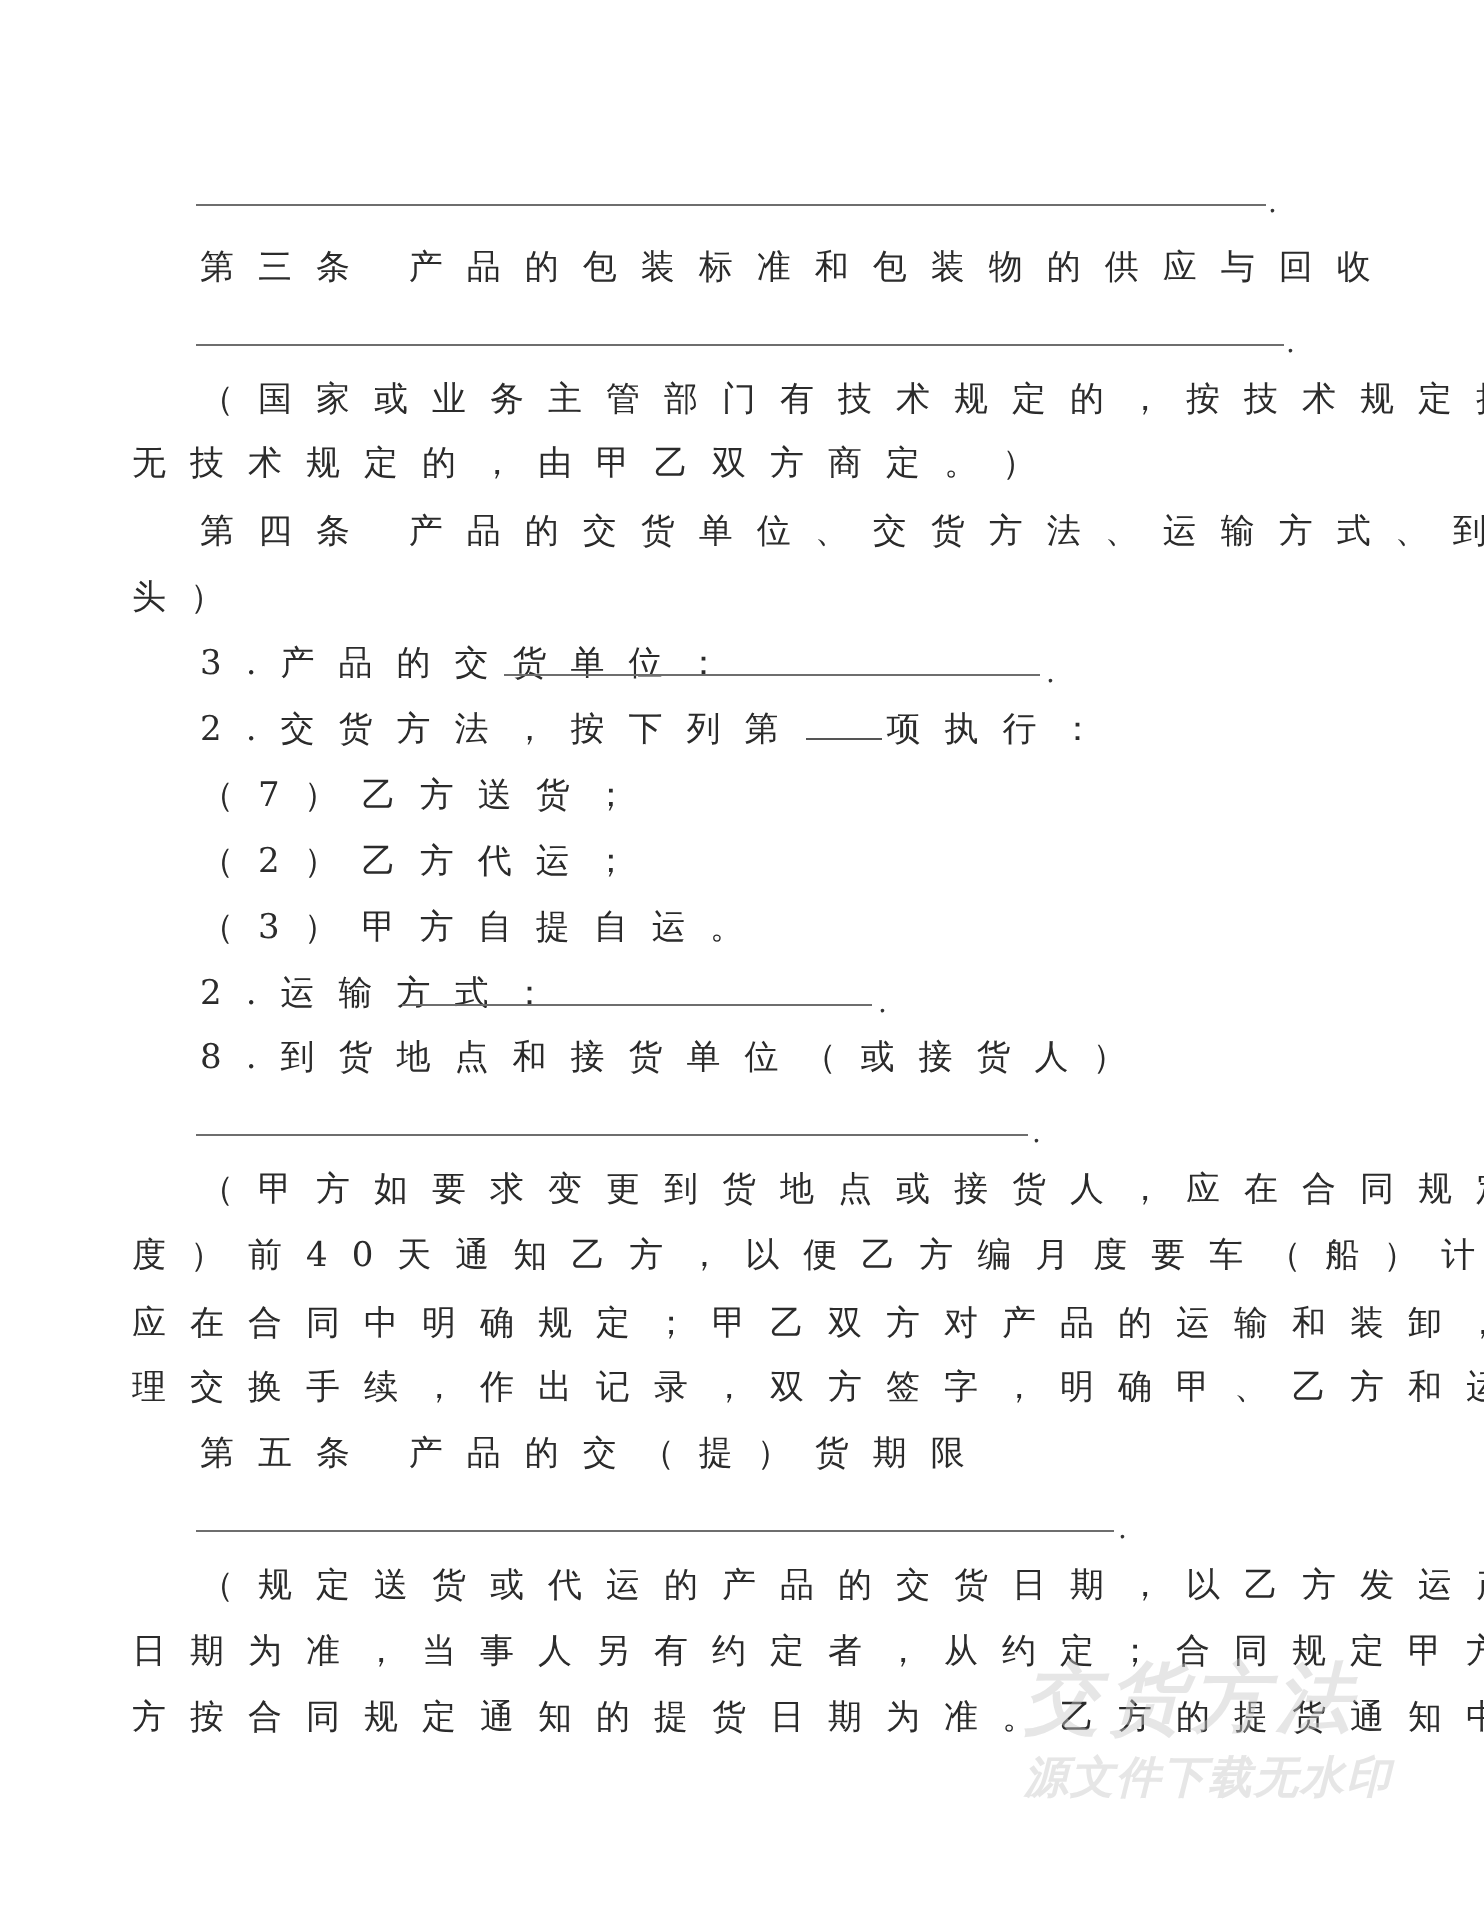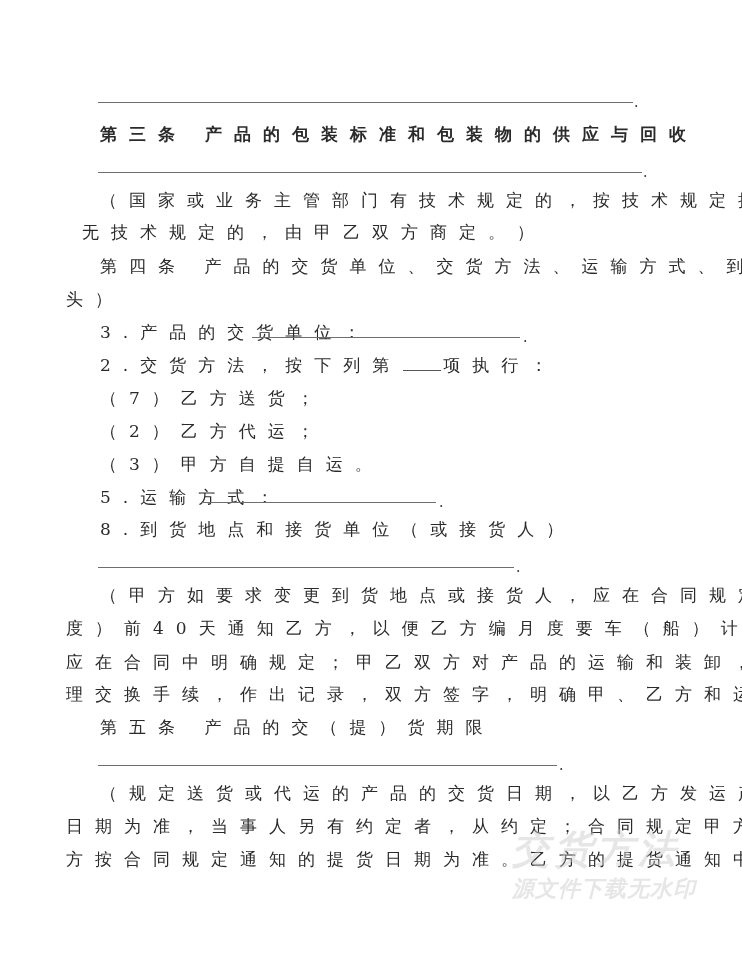--- a/index.html
+++ b/index.html
@@ -13,44 +13,44 @@
   .dot { position: absolute; font-size: 14px; line-height: 14px; color: #333; }
   .inline-blank { display: inline-block; border-bottom: 1px solid #555; vertical-align: baseline; height: 14px; margin: 0 2px; }
   .watermark { position: absolute; color: rgba(200,200,200,0.45); font-family: "DejaVu Sans", "Liberation Sans", sans-serif; font-weight: bold; font-style: italic; white-space: nowrap; }
 </style>
 </head>
 <body>
 
 <div class="rule" style="left:98px; top:102px; width:535px;"></div>
 <div class="dot" style="left:634px; top:95px;">.</div>
 
-<div class="line" style="left:100px; top:124px;font-weight:bold;">第三条 产品的包装标准和包装物的供应与回收</div>
+<div class="line" style="left:100px; top:124px;">第三条 产品的包装标准和包装物的供应与回收</div>
 
 <div class="rule" style="left:98px; top:172px; width:544px;"></div>
 <div class="dot" style="left:643px; top:165px;">.</div>
 
 <div class="line" style="left:100px; top:190px;">（国家或业务主管部门有技术规定的，按技术规定执行；国家与业务主管部门</div>
-<div class="line" style="left:82px; top:222px;">无技术规定的，由甲乙双方商定。）</div>
+<div class="line" style="left:66px; top:222px;">无技术规定的，由甲乙双方商定。）</div>
 
 <div class="line" style="left:100px; top:256px;">第四条 产品的交货单位、交货方法、运输方式、到货地点（包括专用线、码</div>
 <div class="line" style="left:66px; top:289px;">头）</div>
 
 <div class="line" style="left:100px; top:322px;">3.产品的交货单位：</div>
 <div class="rule" style="left:252px; top:337px; width:268px;"></div>
 <div class="dot" style="left:523px; top:330px;">.</div>
 
 <div class="line" style="left:100px; top:355px;">
   <span>2.交货方法，按下列第</span><span class="inline-blank" style="width:38px;"></span><span>项执行：</span>
 </div>
 
 <div class="line" style="left:100px; top:388px;">（7）乙方送货；</div>
 <div class="line" style="left:100px; top:421px;">（2）乙方代运；</div>
 <div class="line" style="left:100px; top:454px;text-align:right;">（3）甲方自提自运。</div>
 
-<div class="line" style="left:100px; top:487px;">5.运输方式：</div>
+<div class="line" style="left:100px; top:487px;">2.运输方式：</div>
 <div class="rule" style="left:201px; top:502px; width:235px;"></div>
 <div class="dot" style="left:439px; top:495px;">.</div>
 
 <div class="line" style="left:100px; top:519px;">8.到货地点和接货单位（或接货人）</div>
 <div class="rule" style="left:98px; top:567px; width:416px;"></div>
 <div class="dot" style="left:516px; top:560px;">.</div>
 
 <div class="line" style="left:100px; top:585px;">（甲方如要求变更到货地点或接货人，应在合同规定的交货期限（月份或季</div>
 <div class="line" style="left:66px; top:618px;">度）前40天通知乙方，以便乙方编月度要车（船）计划；必须由甲方派人押送的，</div>
 <div class="line" style="left:66px; top:652px;">应在合同中明确规定；甲乙双方对产品的运输和装卸，应按有关规定与运输部门办</div>

